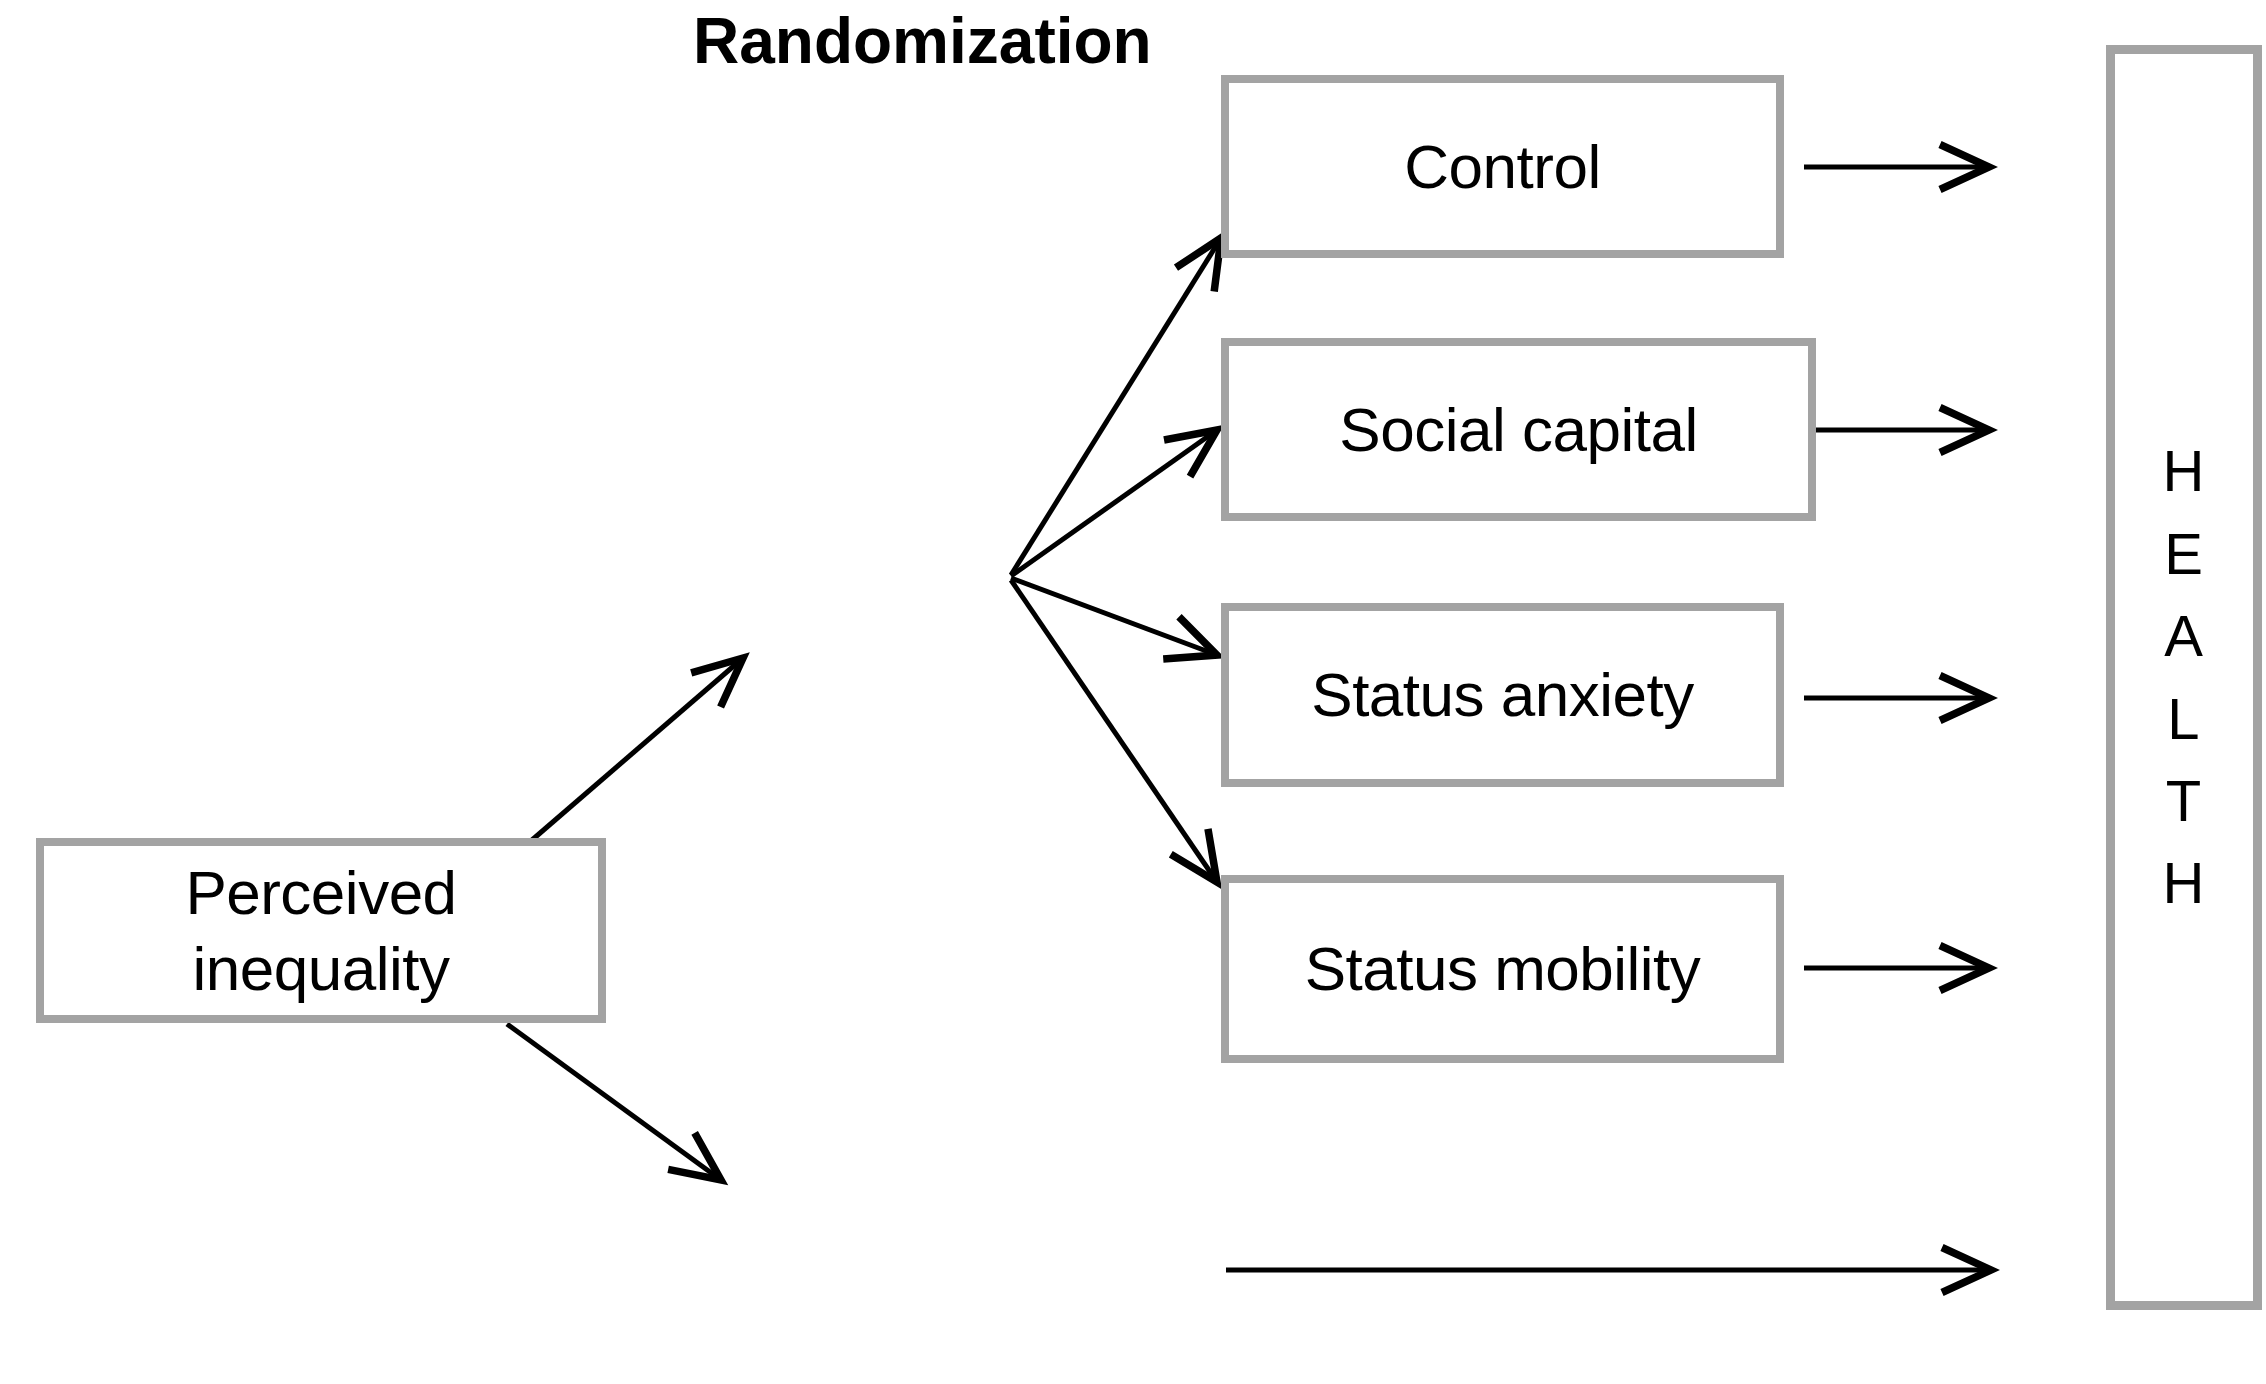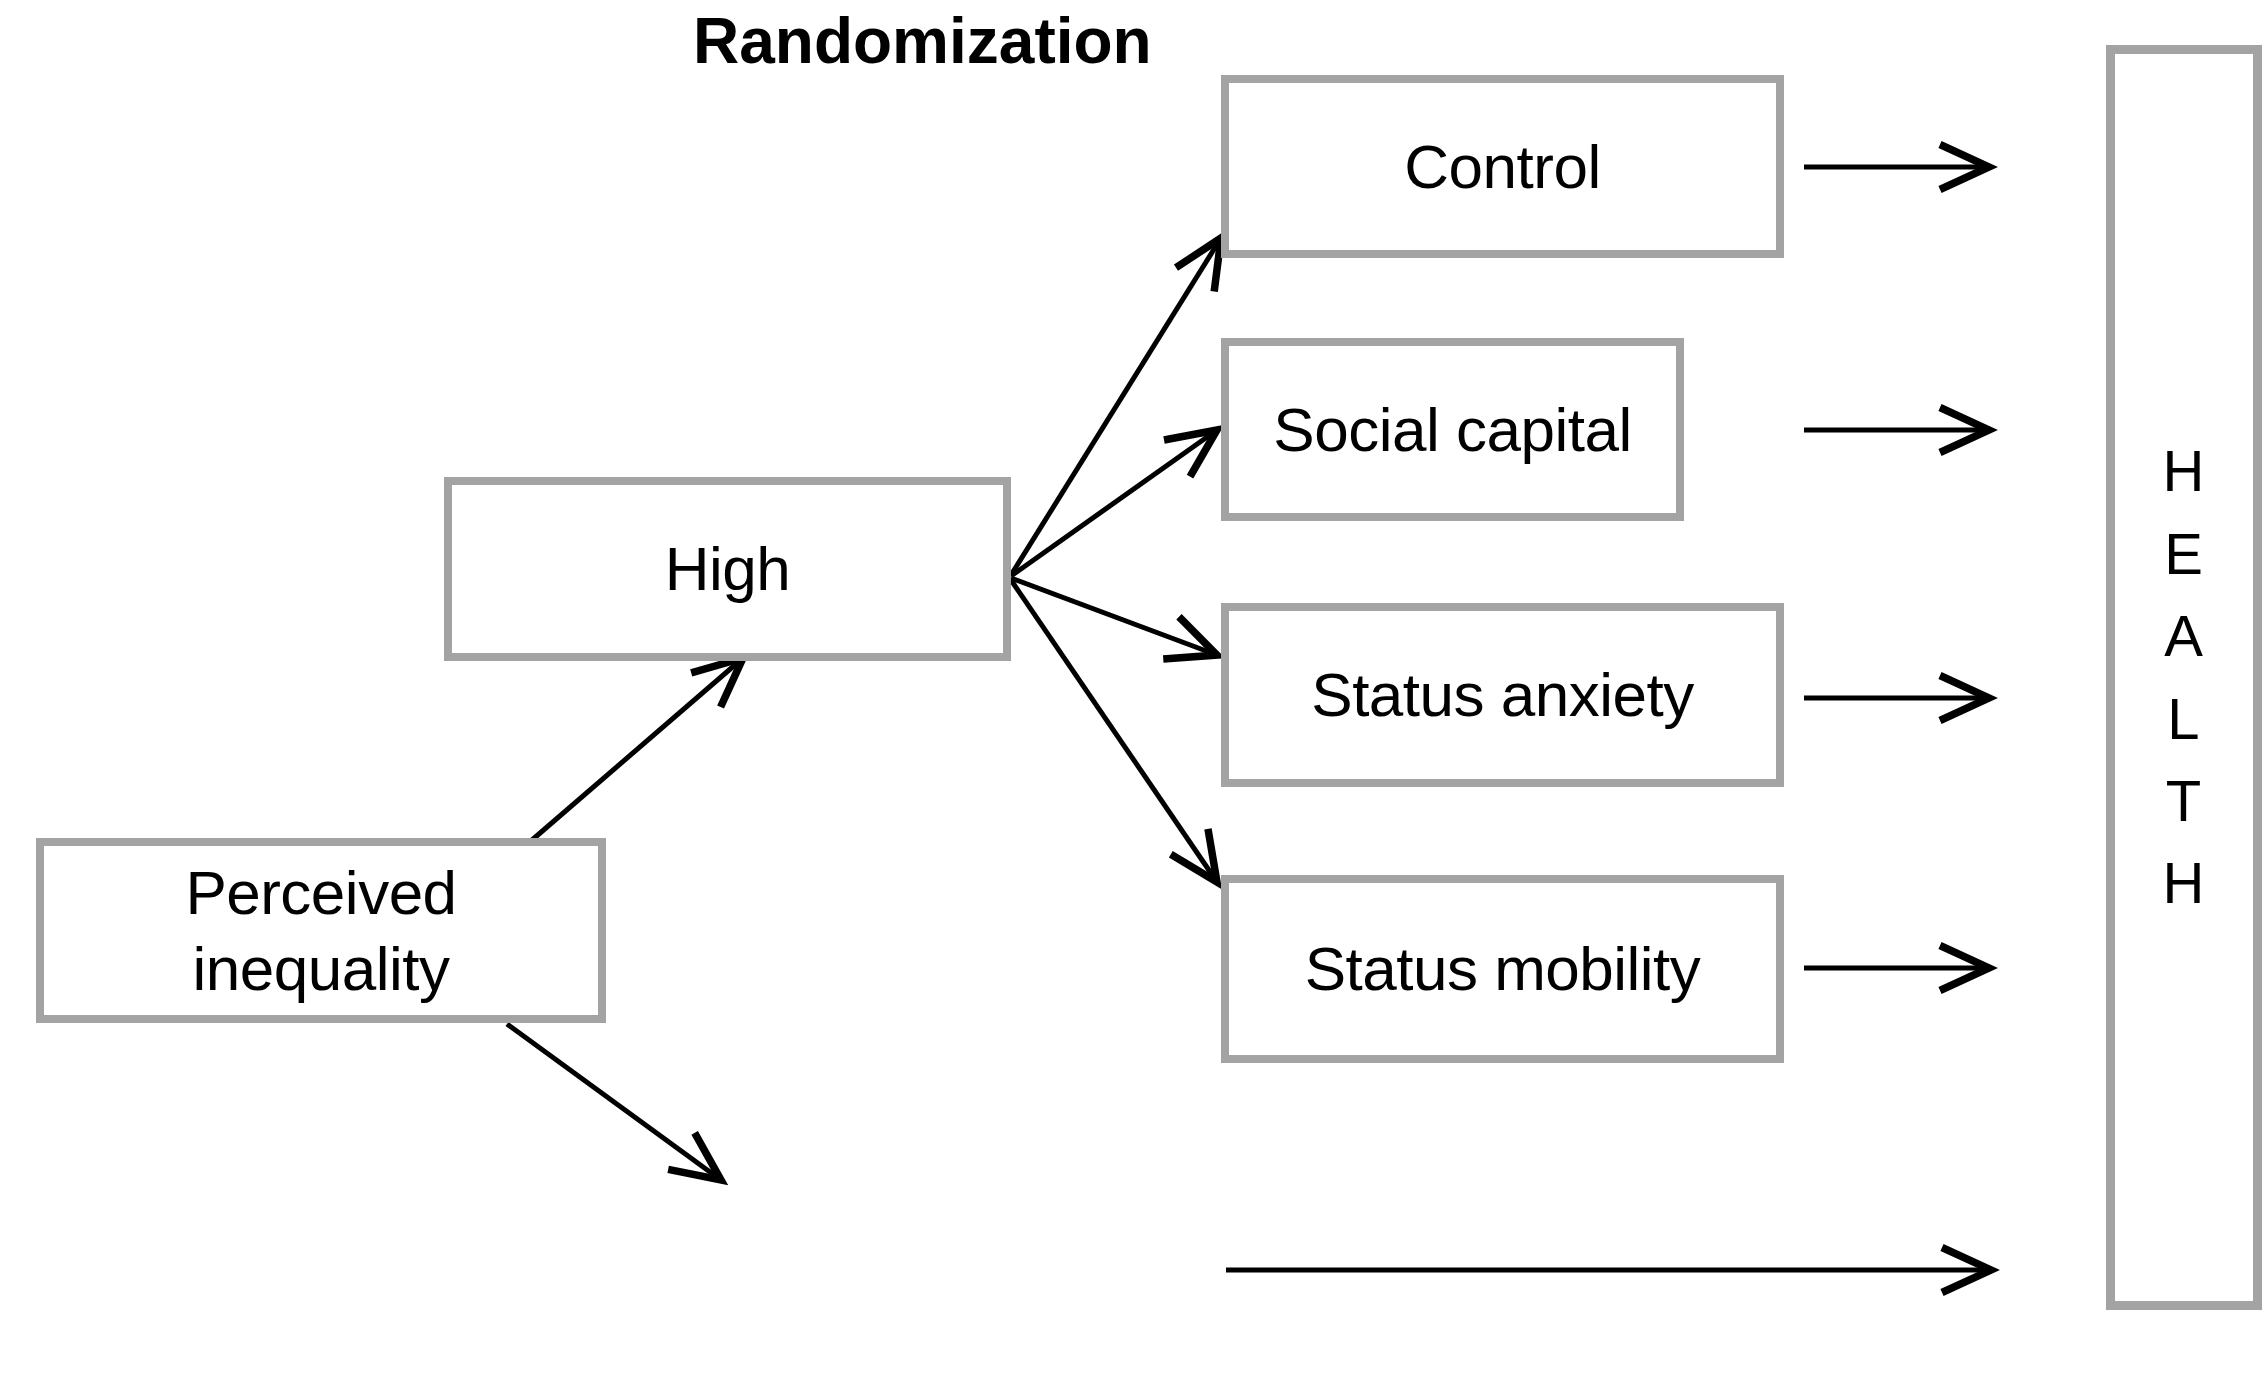--- a/index.html
+++ b/index.html
@@ -102,30 +102,27 @@
     <line x1="1205" y1="1270" x2="1970" y2="1270" stroke="#000000" stroke-width="5" marker-end="url(#arrowhead-open)"></line>
   </svg>
 
   <div id="diagram-title" style="left:672px; top:4px;">Randomization</div>
 
   <div class="node-box" id="box-perceived-inequality" style="left:15px; top:838px; width:570px; height:185px;">
     <span class="node-label">Perceived
 inequality</span>
   </div>
 
-  <div class="node-box" id="box-high" style="left:423px; top:477px; width:567px; height:184px;">
-    <span class="node-label">High</span>
-  </div>
 
 
   <div class="node-box" id="box-control" style="left:1200px; top:75px; width:563px; height:183px;">
     <span class="node-label">Control</span>
   </div>
 
-  <div class="node-box" id="box-social-capital" style="left:1200px; top:338px; width:463px; height:183px;justify-content:center;">
+  <div class="node-box" id="box-social-capital" style="left:1200px; top:338px; width:595px; height:183px;justify-content:center;">
     <span class="node-label">Social capital</span>
   </div>
 
   <div class="node-box" id="box-status-anxiety" style="left:1200px; top:603px; width:563px; height:184px;">
     <span class="node-label">Status anxiety</span>
   </div>
 
   <div class="node-box" id="box-social-mobility" style="left:1200px; top:875px; width:563px; height:188px;">
     <span class="node-label">Status mobility</span>
   </div>

